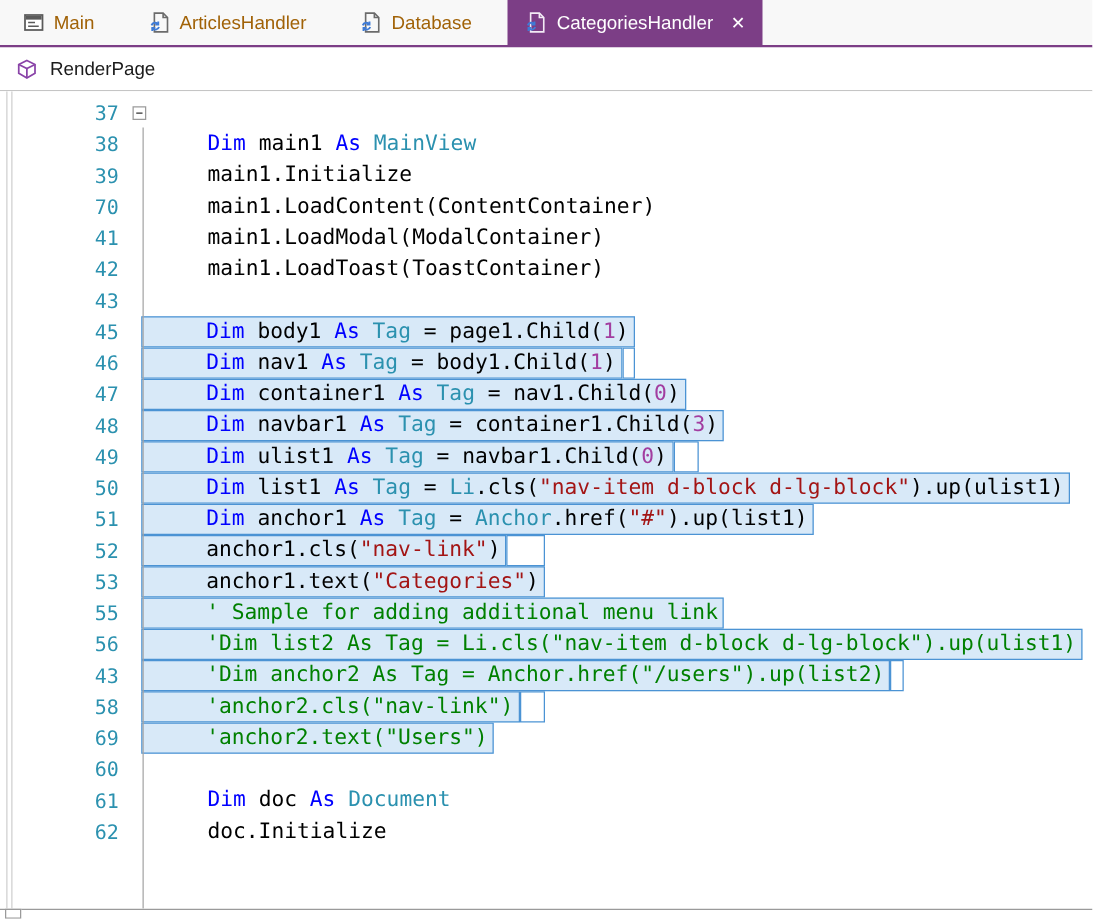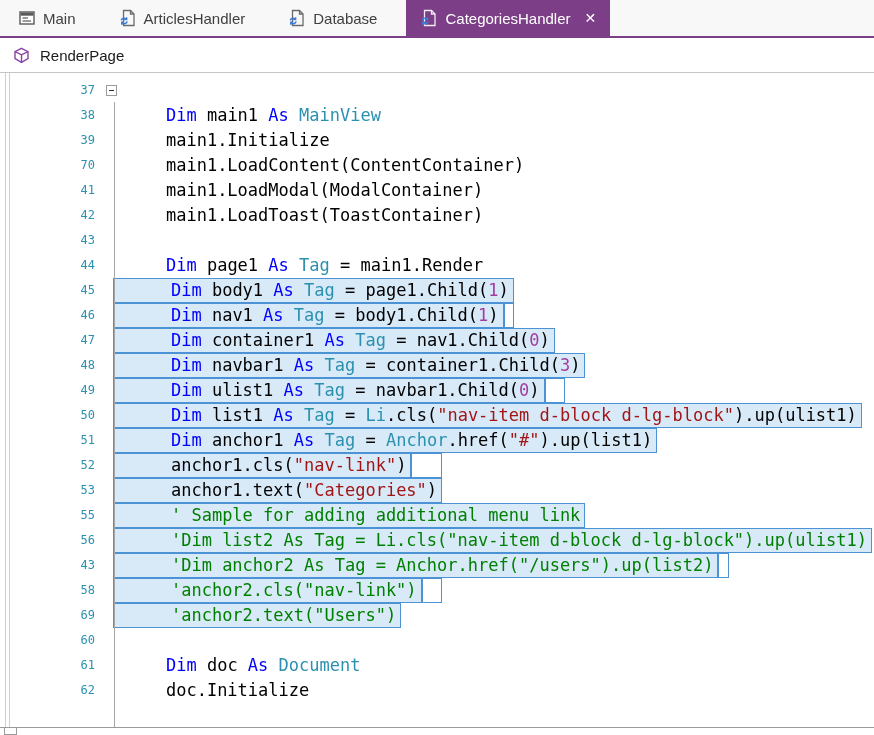--- a/index.html
+++ b/index.html
@@ -9,21 +9,21 @@
     background:#ffffff; font-family:"Liberation Sans", sans-serif;
   }
 
   
   .tab-bar {
     height:38px; background:#F8F8F8; display:flex; align-items:stretch;
     padding-left:4px; border-bottom:2px solid var(--accent);
   }
   .tab {
     display:flex; align-items:center; padding:0 14px; margin-right:15px;
-    font-size:15px; color:#404040; cursor:default; white-space:nowrap;
+    font-size:15px; color:#a16207; cursor:default; white-space:nowrap;
   }
   .tab.active { background:var(--accent); color:#FFFFFF; margin-right:0; }
   .tab-icon { width:18px; height:18px; margin-right:7px; position:relative; color:#6B6B6B; flex:none; }
   .tab.active .tab-icon { color:#F2EAF5; }
   .tab-icon svg { display:block; width:100%; height:100%; }
   .close { margin-left:14px; font-size:14px; line-height:1; color:#FFFFFF; }
 
   
   .breadcrumb-bar {
     height:35px; background:#FFFFFF; border-bottom:1px solid #C5C5C5;
@@ -43,21 +43,21 @@
   }
   .outline-guide {
     position:absolute; left:114px; top:29px; bottom:0; width:1px; background:#A5A5A5;
   }
   .code-row {
     display:flex; height:25px; line-height:25px; white-space:pre;
     font-family:"DejaVu Sans Mono", monospace; font-size:17px; color:#000;
   }
   .gutter {
     width:95px; flex:none; text-align:right; color:var(--line_no);
-    font-size:12px;
+    font-size:16px;
   }
   .outline-col { width:30px; flex:none; position:relative; }
   .fold-box {
     position:absolute; left:11px; top:7px; width:11px; height:11px;
     background:#FFFFFF; border:1px solid #9B9B9B;
   }
   .fold-box::after {
     content:""; position:absolute; left:2px; right:2px; top:4px; height:1px; background:#333;
   }
   .code-text { flex:1; }
@@ -65,21 +65,21 @@
   .tok-pl { color:#000000; }
   .tok-ty { color:var(--ty); }
   .tok-st { color:var(--st); }
   .tok-cm { color:var(--cm); }
   .tok-nm { color:var(--nm); }
   .tok-bold { color:#000000; font-weight:bold; }
   .sel {
     display:inline-block; height:25px; vertical-align:top;
     background:var(--sel_fill);
     outline:1px solid var(--sel_border); outline-offset:-1px;
-    padding-left:17px; margin-left:-12px; padding-right:5px;
+    padding-left:11px; margin-left:-12px; padding-right:5px;
   }
   .notch {
     display:inline-block; height:25px; vertical-align:top; background:#FFFFFF;
     outline:1px solid var(--sel_border); outline-offset:-1px;
   }
   .whitebox {
     display:inline-block; height:25px; vertical-align:top; background:#FFFFFF;
     outline:1px solid var(--sel_border); outline-offset:-1px;
     margin-left:-12px;
   }
@@ -168,21 +168,20 @@
   <div class="margin-strip"></div>
   <div class="outline-guide"></div>
   <div id="code-area">
       <div class="code-row"><span class="gutter">37</span><span class="outline-col"><span class="fold-box"></span></span></div>
       <div class="code-row"><span class="gutter">38</span><span class="outline-col"></span><span class="code-text"><span class="">    <span class="tok-kw">Dim</span><span class="tok-pl"> main1 </span><span class="tok-kw">As</span><span class="tok-pl"> </span><span class="tok-ty">MainView</span></span></span></div>
       <div class="code-row"><span class="gutter">39</span><span class="outline-col"></span><span class="code-text"><span class="">    <span class="tok-pl">main1.Initialize</span></span></span></div>
       <div class="code-row"><span class="gutter">70</span><span class="outline-col"></span><span class="code-text"><span class="">    <span class="tok-pl">main1.LoadContent(ContentContainer)</span></span></span></div>
       <div class="code-row"><span class="gutter">41</span><span class="outline-col"></span><span class="code-text"><span class="">    <span class="tok-pl">main1.LoadModal(ModalContainer)</span></span></span></div>
       <div class="code-row"><span class="gutter">42</span><span class="outline-col"></span><span class="code-text"><span class="">    <span class="tok-pl">main1.LoadToast(ToastContainer)</span></span></span></div>
       <div class="code-row"><span class="gutter">43</span><span class="outline-col"></span><span class="code-text"><span class=""></span></span></div>
-      <div class="code-row"><span class="gutter">44</span><span class="outline-col"></span><span class="code-text"><span class="">    <span class="tok-kw">Dim</span><span class="tok-pl"> page1 </span><span class="tok-kw">As</span><span class="tok-pl"> </span><span class="tok-ty">Tag</span><span class="tok-pl"> = main1.Render</span></span></span></div>
       <div class="code-row"><span class="gutter">45</span><span class="outline-col"></span><span class="code-text"><span class="sel">    <span class="tok-kw">Dim</span><span class="tok-pl"> body1 </span><span class="tok-kw">As</span><span class="tok-pl"> </span><span class="tok-ty">Tag</span><span class="tok-pl"> = page1.Child(</span><span class="tok-nm">1</span><span class="tok-pl">)</span></span></span></div>
       <div class="code-row"><span class="gutter">46</span><span class="outline-col"></span><span class="code-text"><span class="sel">    <span class="tok-kw">Dim</span><span class="tok-pl"> nav1 </span><span class="tok-kw">As</span><span class="tok-pl"> </span><span class="tok-ty">Tag</span><span class="tok-pl"> = body1.Child(</span><span class="tok-nm">1</span><span class="tok-pl">)</span></span><span class="notch" style="width: 1ch;"></span></span></div>
       <div class="code-row"><span class="gutter">47</span><span class="outline-col"></span><span class="code-text"><span class="sel">    <span class="tok-kw">Dim</span><span class="tok-pl"> container1 </span><span class="tok-kw">As</span><span class="tok-pl"> </span><span class="tok-ty">Tag</span><span class="tok-pl"> = nav1.Child(</span><span class="tok-nm">0</span><span class="tok-pl">)</span></span></span></div>
       <div class="code-row"><span class="gutter">48</span><span class="outline-col"></span><span class="code-text"><span class="sel">    <span class="tok-kw">Dim</span><span class="tok-pl"> navbar1 </span><span class="tok-kw">As</span><span class="tok-pl"> </span><span class="tok-ty">Tag</span><span class="tok-pl"> = container1.Child(</span><span class="tok-nm">3</span><span class="tok-pl">)</span></span></span></div>
       <div class="code-row"><span class="gutter">49</span><span class="outline-col"></span><span class="code-text"><span class="sel">    <span class="tok-kw">Dim</span><span class="tok-pl"> ulist1 </span><span class="tok-kw">As</span><span class="tok-pl"> </span><span class="tok-ty">Tag</span><span class="tok-pl"> = navbar1.Child(</span><span class="tok-nm">0</span><span class="tok-pl">)</span></span><span class="notch" style="width: 2ch;"></span></span></div>
       <div class="code-row"><span class="gutter">50</span><span class="outline-col"></span><span class="code-text"><span class="sel">    <span class="tok-kw">Dim</span><span class="tok-pl"> list1 </span><span class="tok-kw">As</span><span class="tok-pl"> </span><span class="tok-ty">Tag</span><span class="tok-pl"> = </span><span class="tok-ty">Li</span><span class="tok-pl">.cls(</span><span class="tok-st">"nav-item d-block d-lg-block"</span><span class="tok-pl">).up(ulist1)</span></span></span></div>
       <div class="code-row"><span class="gutter">51</span><span class="outline-col"></span><span class="code-text"><span class="sel">    <span class="tok-kw">Dim</span><span class="tok-pl"> anchor1 </span><span class="tok-kw">As</span><span class="tok-pl"> </span><span class="tok-ty">Tag</span><span class="tok-pl"> = </span><span class="tok-ty">Anchor</span><span class="tok-pl">.href(</span><span class="tok-st">"#"</span><span class="tok-pl">).up(list1)</span></span></span></div>
       <div class="code-row"><span class="gutter">52</span><span class="outline-col"></span><span class="code-text"><span class="sel">    <span class="tok-pl">anchor1.cls(</span><span class="tok-st">"nav-link"</span><span class="tok-pl">)</span></span><span class="notch" style="width: 3ch;"></span></span></div>
       <div class="code-row"><span class="gutter">53</span><span class="outline-col"></span><span class="code-text"><span class="sel">    <span class="tok-pl">anchor1.text(</span><span class="tok-st">"Categories"</span><span class="tok-pl">)</span></span></span></div>
       <div class="code-row"><span class="gutter">55</span><span class="outline-col"></span><span class="code-text"><span class="sel">    <span class="tok-cm">' Sample for adding additional menu link</span></span></span></div>

